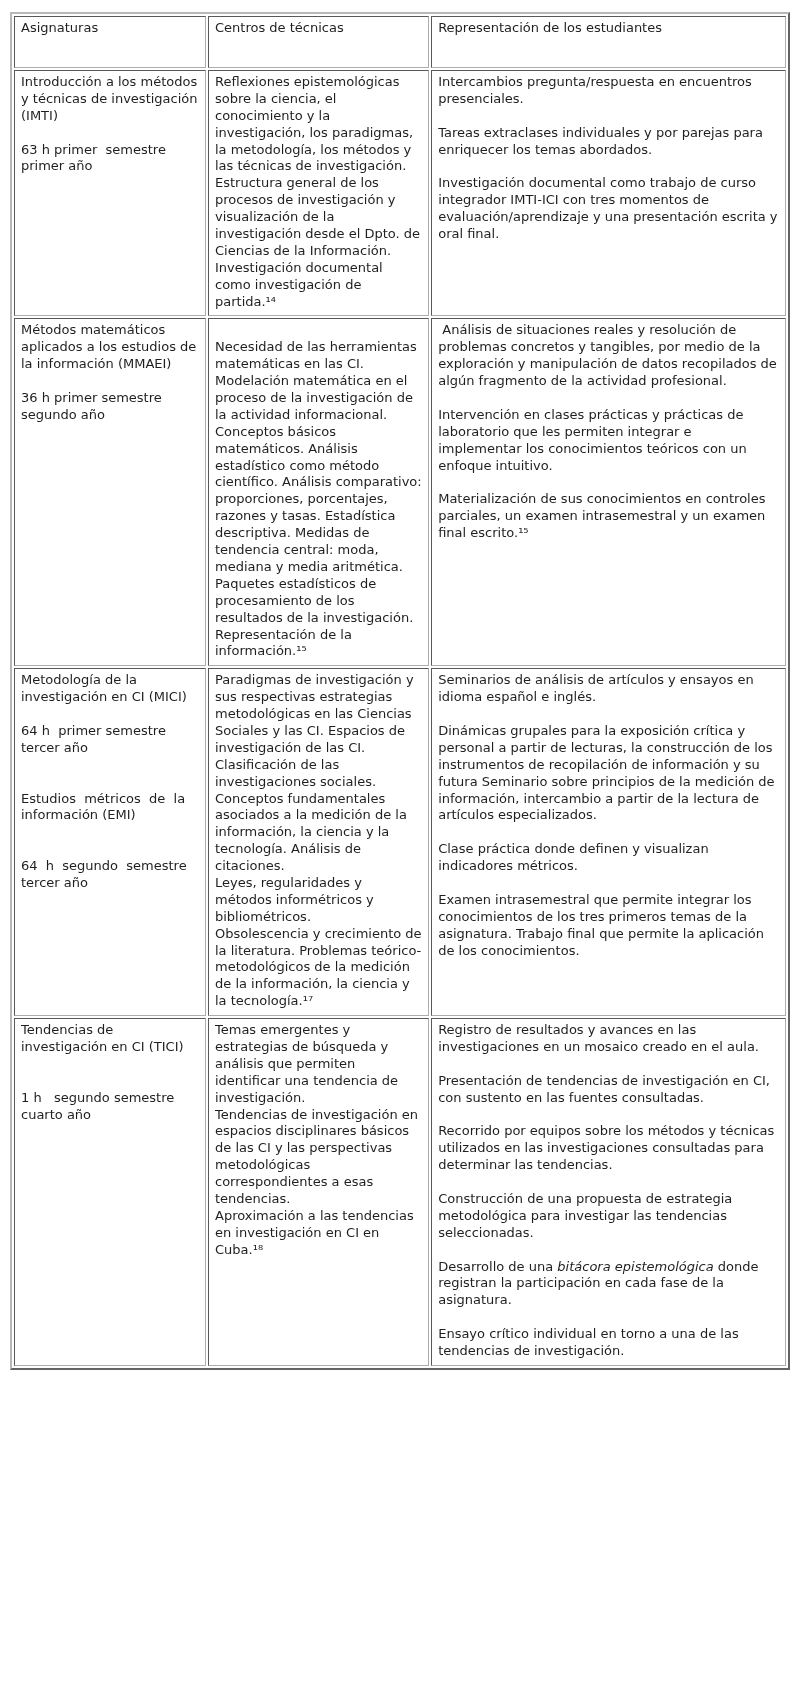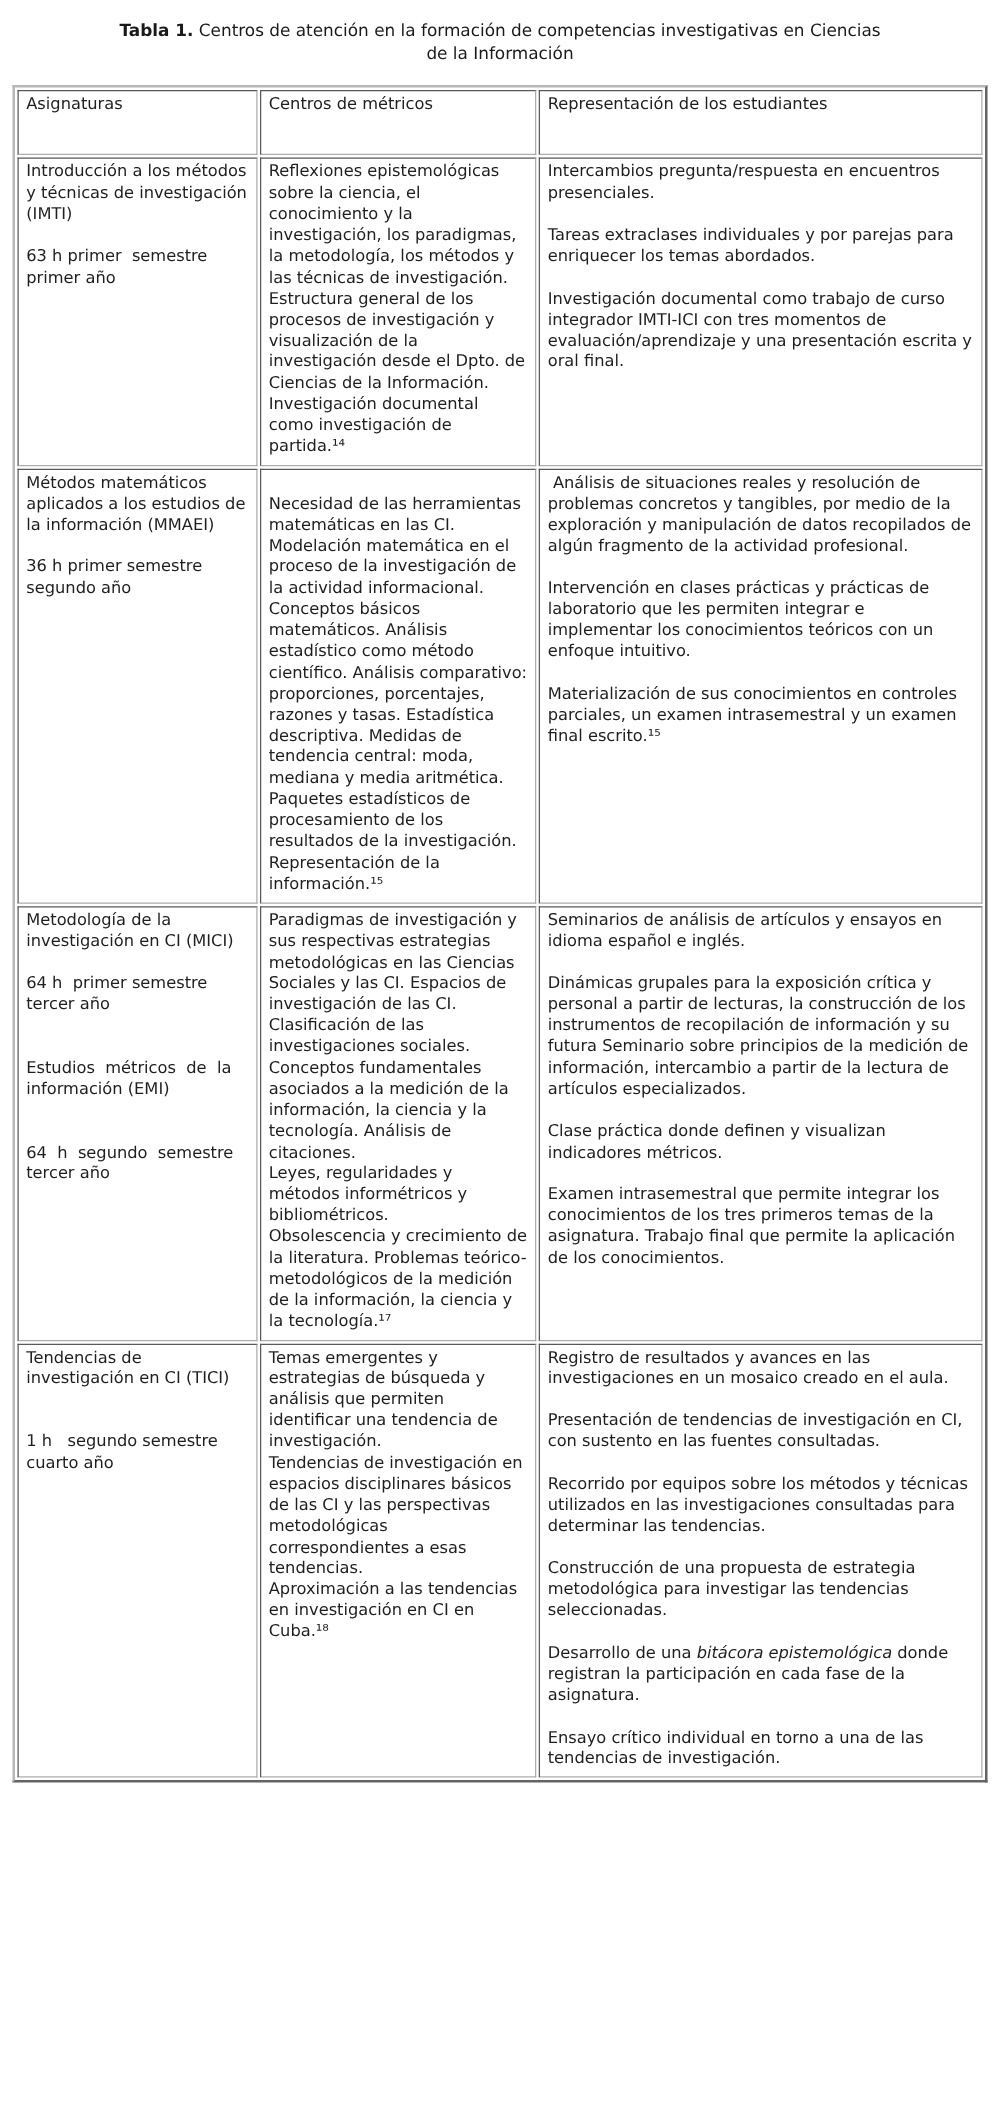--- a/index.html
+++ b/index.html
@@ -47,32 +47,31 @@
   col.c2 { width: 28.8%; }
   col.c3 { width: 46.2%; }
   .cell-text { white-space: pre-wrap; }
   .cell-text em { font-style: italic; }
 </style>
 </head>
 <body>
 
 <div class="page">
 
-  <p class="caption"><span class="cap-label">Tabla 1.</span><span> Centros de atención en la formación de competencias investigativas en Ciencias de la Información</span></p>
 
   <table class="data-table">
     <colgroup>
       <col class="c1">
         <col class="c2">
         <col class="c3">
     </colgroup>
     <thead>
       <tr>
         <th>Asignaturas</th>
-        <th>Centros de métricos</th>
+        <th>Centros de técnicas</th>
         <th>Representación de los estudiantes</th>
       </tr>
     </thead>
     <tbody>
       <tr>
         <td><span class="cell-text">Introducción a los métodos y técnicas de investigación (IMTI)
 
 63 h primer  semestre primer año</span></td>
         <td><span class="cell-text">Reflexiones epistemológicas sobre la ciencia, el conocimiento y la investigación, los paradigmas, la metodología, los métodos y las técnicas de investigación. Estructura general de los procesos de investigación y visualización de la investigación desde el Dpto. de Ciencias de la Información. Investigación documental como investigación de partida.¹⁴</span></td>
         <td><span class="cell-text">Intercambios pregunta/respuesta en encuentros presenciales.

